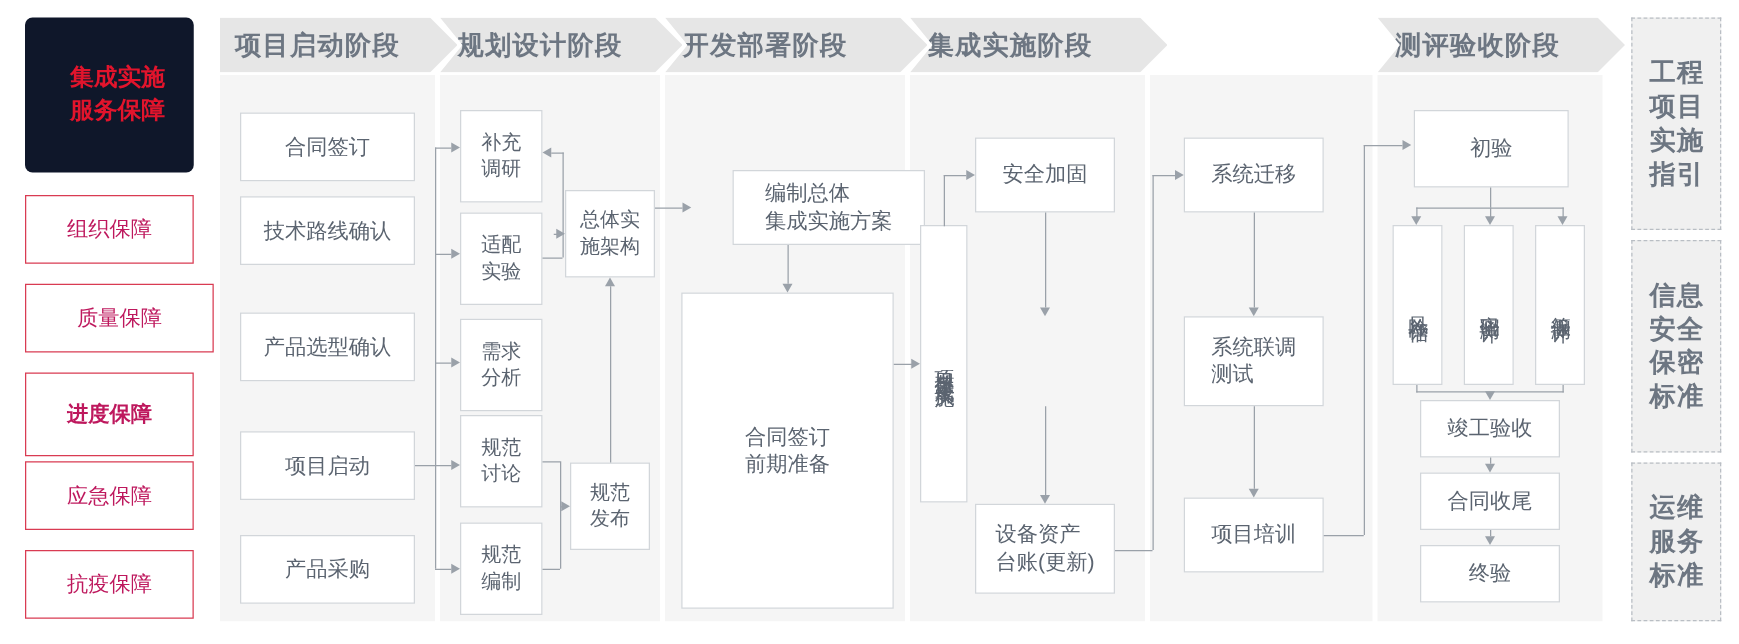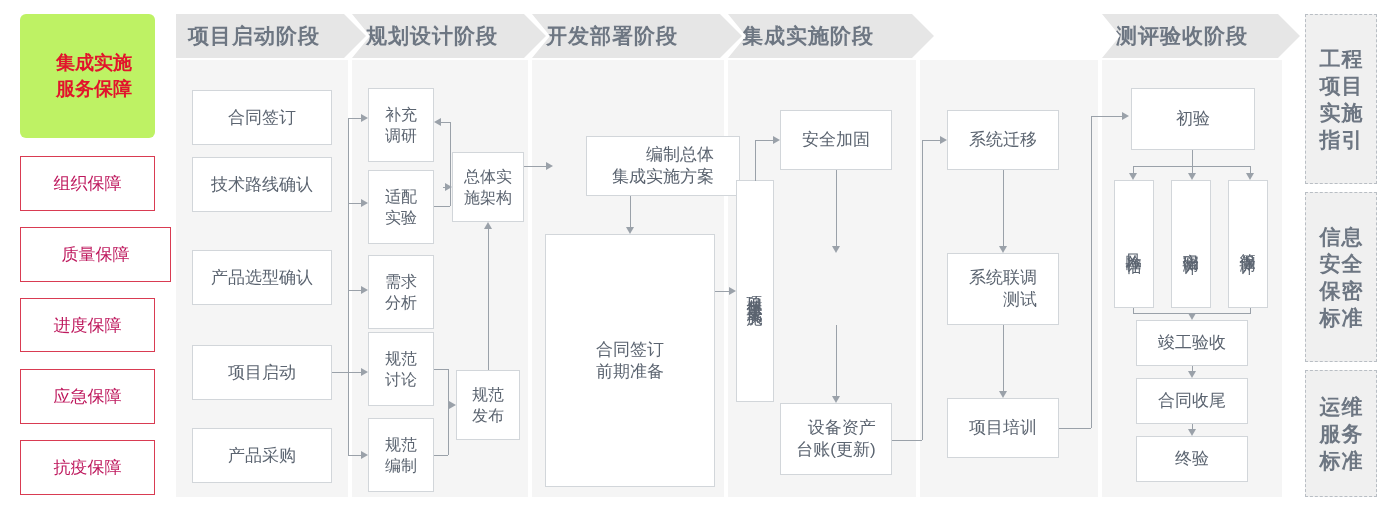--- a/index.html
+++ b/index.html
@@ -10,21 +10,21 @@
     color:#5b6470;
     overflow:hidden;
   }
   #root{position:relative;width:1391px;height:515px;}
 
   
   .abs{position:absolute;box-sizing:border-box;}
 
   
   .left-head{
-    background:#bef264;border:none;border-radius:6px;
+    background:#0f172a;border:none;border-radius:6px;
     color:#e2142c;font-weight:bold;font-size:19px;line-height:26px;
     display:flex;align-items:center;justify-content:center;text-align:center;padding-left:13px;
   }
   .left-head span{display:block;}
   .left-box{
     background:#ffffff;border:1.5px solid #d93b52;
     display:flex;align-items:center;justify-content:center;
     font-size:17px;color:#be185d;
   }
 
@@ -43,21 +43,21 @@
   .phase-head.first{
     clip-path:polygon(0 0, calc(100% - 22px) 0, 100% 50%, calc(100% - 22px) 100%, 0 100%);
     padding-left:12px;
     text-align:right;
   }
 
   
   .node{
     background:#ffffff;border:1px solid #d2d6da;
     display:flex;align-items:center;justify-content:center;
-    text-align:right;font-size:17px;color:#5b6470;line-height:22px;
+    text-align:left;font-size:17px;color:#5b6470;line-height:22px;
   }
   .node.small{font-size:16px;line-height:21px;}
   .node.vert{
     writing-mode:vertical-rl;text-orientation:upright;
     letter-spacing:2px;
   }
 
   
   .ln{position:absolute;background:#9aa1a9;}
   .lnh{height:1px;}
@@ -91,21 +91,21 @@
       <span>服务保障</span>
     </div>
   </div>
 
   <div class="abs left-box" style="left:20px;top:156px;width:135px;height:55px;">
     <span>组织保障</span>
   </div>
   <div class="abs left-box" style="left:20px;top:227px;width:151px;height:55px;">
     <span>质量保障</span>
   </div>
-  <div class="abs left-box" style="left:20px;top:298px;width:135px;height:54px;">
+  <div class="abs left-box" style="left:20px;top:298px;width:135px;height:67px;font-weight:bold;">
     <span>进度保障</span>
   </div>
   <div class="abs left-box" style="left:20px;top:369px;width:135px;height:55px;">
     <span>应急保障</span>
   </div>
   <div class="abs left-box" style="left:20px;top:440px;width:135px;height:55px;">
     <span>抗疫保障</span>
   </div>
 
   <div class="abs phase-body" style="left:176px;top:60px;width:172px;height:437px;"></div>

